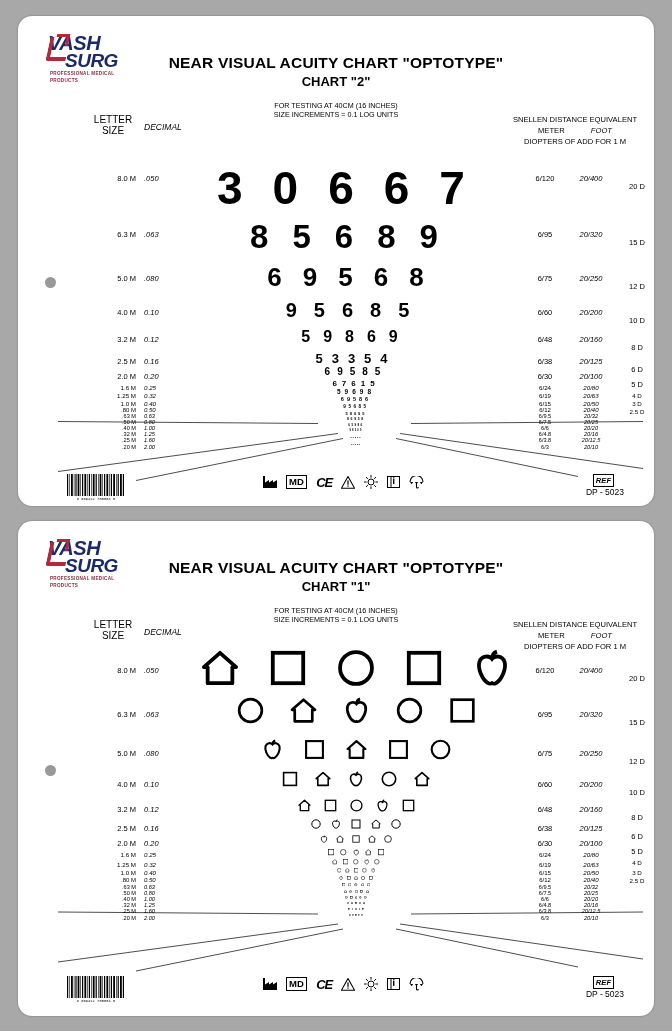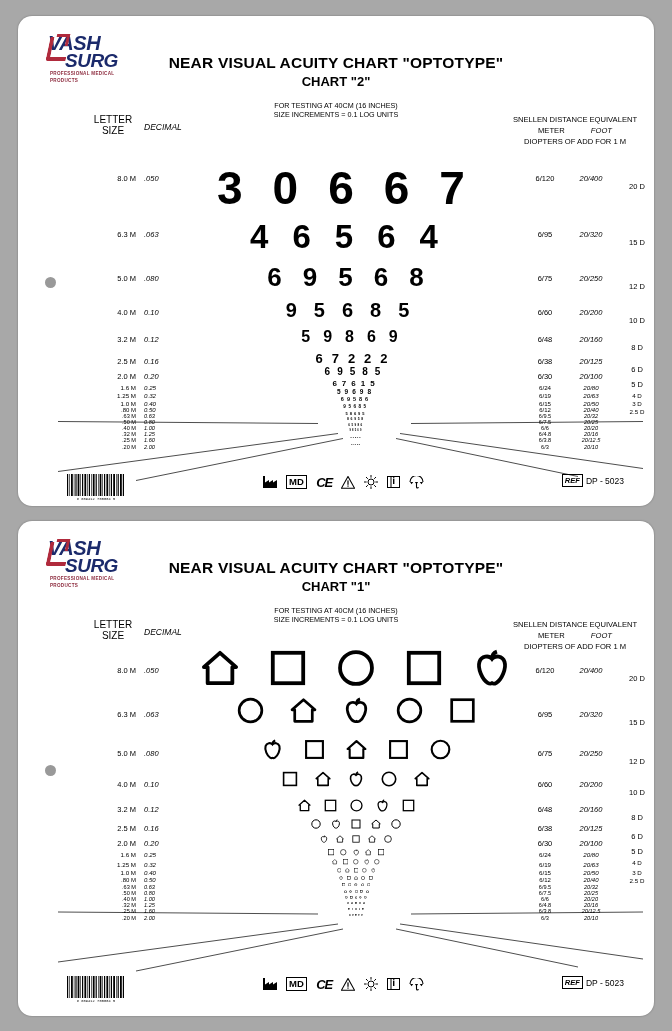--- a/index.html
+++ b/index.html
@@ -186,20 +186,21 @@
     letter-spacing: .2px;
   }
   .ce {
     font-size: 13px; font-weight:bold; font-style: italic;
     letter-spacing: -1px;
   }
   .ref-box {
     position:absolute; right: 30px;
     display:flex; align-items:center;
     font-size: 8px;
+    flex-direction: column;
   }
   .ref-box .refl {
     border: 1.3px solid #000;
     font-weight: bold; font-style: italic;
     padding: 0 2px; line-height: 11px;
     font-size: 7.6px;
   }
   .ref-box .refv { padding-left: 3px; font-size: 8.5px; }
 
   svg { display:block; }
@@ -244,21 +245,21 @@
 
     <div class="gray-dot" style="top:261px;"></div>
 
     <div id="rows2">
         <div class="opt" style="top: 148px; font-size: 46px; letter-spacing: 30px; line-height: 48.3px;">30667</div>
         <div class="lsize" style="top: 158px; font-size: 7.5px;">8.0 M</div>
         <div class="dec" style="top: 158px; font-size: 7.5px;">.050</div>
         <div class="sn-m" style="top: 158px; font-size: 7.5px;">6/120</div>
         <div class="sn-f" style="top: 158px; font-size: 7.5px;">20/400</div>
         <div class="sn-d" style="top: 158px; font-size: 7.5px;">20 D</div>
-        <div class="opt" style="top: 204px; font-size: 33px; letter-spacing: 24px; line-height: 34.65px;">46564</div>
+        <div class="opt" style="top: 204px; font-size: 33px; letter-spacing: 24px; line-height: 34.65px;">85689</div>
         <div class="lsize" style="top: 214px; font-size: 7.5px;">6.3 M</div>
         <div class="dec" style="top: 214px; font-size: 7.5px;">.063</div>
         <div class="sn-m" style="top: 214px; font-size: 7.5px;">6/95</div>
         <div class="sn-f" style="top: 214px; font-size: 7.5px;">20/320</div>
         <div class="sn-d" style="top: 214px; font-size: 7.5px;">15 D</div>
         <div class="opt" style="top: 248px; font-size: 26px; letter-spacing: 21px; line-height: 27.3px;">69568</div>
         <div class="lsize" style="top: 258px; font-size: 7.5px;">5.0 M</div>
         <div class="dec" style="top: 258px; font-size: 7.5px;">.080</div>
         <div class="sn-m" style="top: 258px; font-size: 7.5px;">6/75</div>
         <div class="sn-f" style="top: 258px; font-size: 7.5px;">20/250</div>
@@ -268,21 +269,21 @@
         <div class="dec" style="top: 292px; font-size: 7.5px;">0.10</div>
         <div class="sn-m" style="top: 292px; font-size: 7.5px;">6/60</div>
         <div class="sn-f" style="top: 292px; font-size: 7.5px;">20/200</div>
         <div class="sn-d" style="top: 292px; font-size: 7.5px;">10 D</div>
         <div class="opt" style="top: 313px; font-size: 16px; letter-spacing: 13px; line-height: 16.8px;">59869</div>
         <div class="lsize" style="top: 319px; font-size: 7.5px;">3.2 M</div>
         <div class="dec" style="top: 319px; font-size: 7.5px;">0.12</div>
         <div class="sn-m" style="top: 319px; font-size: 7.5px;">6/48</div>
         <div class="sn-f" style="top: 319px; font-size: 7.5px;">20/160</div>
         <div class="sn-d" style="top: 319px; font-size: 7.5px;">8 D</div>
-        <div class="opt" style="top: 336px; font-size: 13px; letter-spacing: 9px; line-height: 13.65px;">67222</div>
+        <div class="opt" style="top: 336px; font-size: 13px; letter-spacing: 9px; line-height: 13.65px;">53354</div>
         <div class="lsize" style="top: 341px; font-size: 7.5px;">2.5 M</div>
         <div class="dec" style="top: 341px; font-size: 7.5px;">0.16</div>
         <div class="sn-m" style="top: 341px; font-size: 7.5px;">6/38</div>
         <div class="sn-f" style="top: 341px; font-size: 7.5px;">20/125</div>
         <div class="sn-d" style="top: 341px; font-size: 7.5px;">6 D</div>
         <div class="opt" style="top: 351px; font-size: 10px; letter-spacing: 7px; line-height: 10.5px;">69585</div>
         <div class="lsize" style="top: 356px; font-size: 7.5px;">2.0 M</div>
         <div class="dec" style="top: 356px; font-size: 7.5px;">0.20</div>
         <div class="sn-m" style="top: 356px; font-size: 7.5px;">6/30</div>
         <div class="sn-f" style="top: 356px; font-size: 7.5px;">20/100</div>

